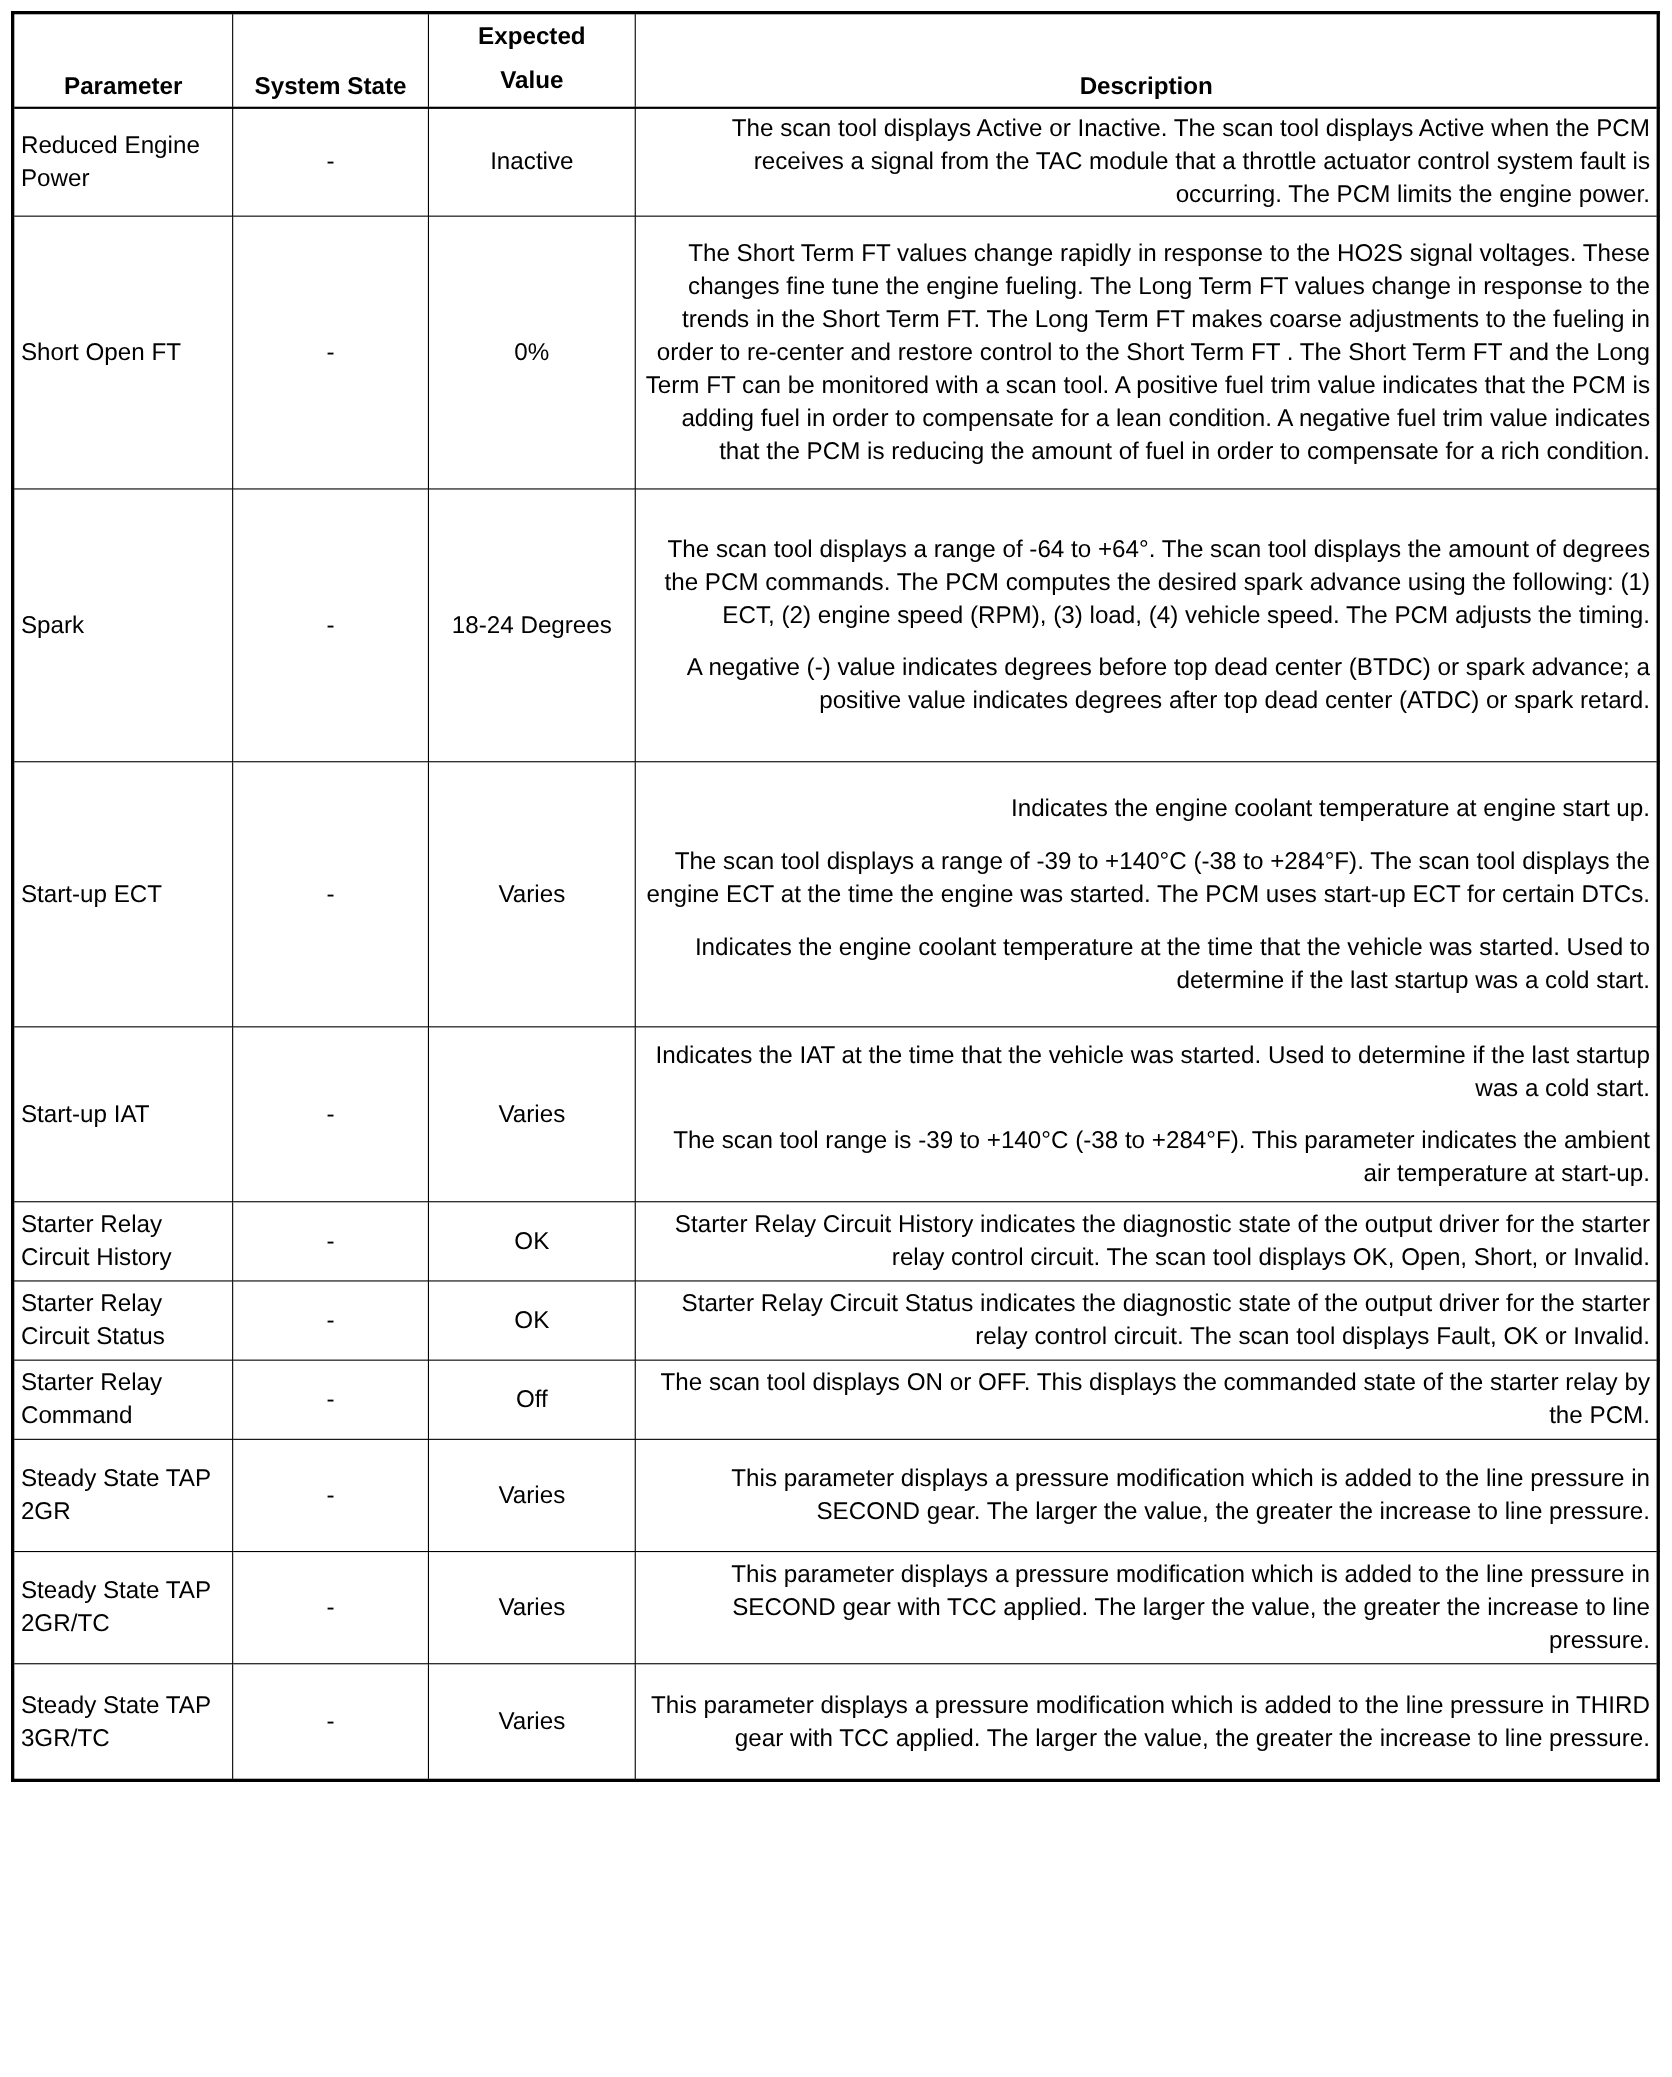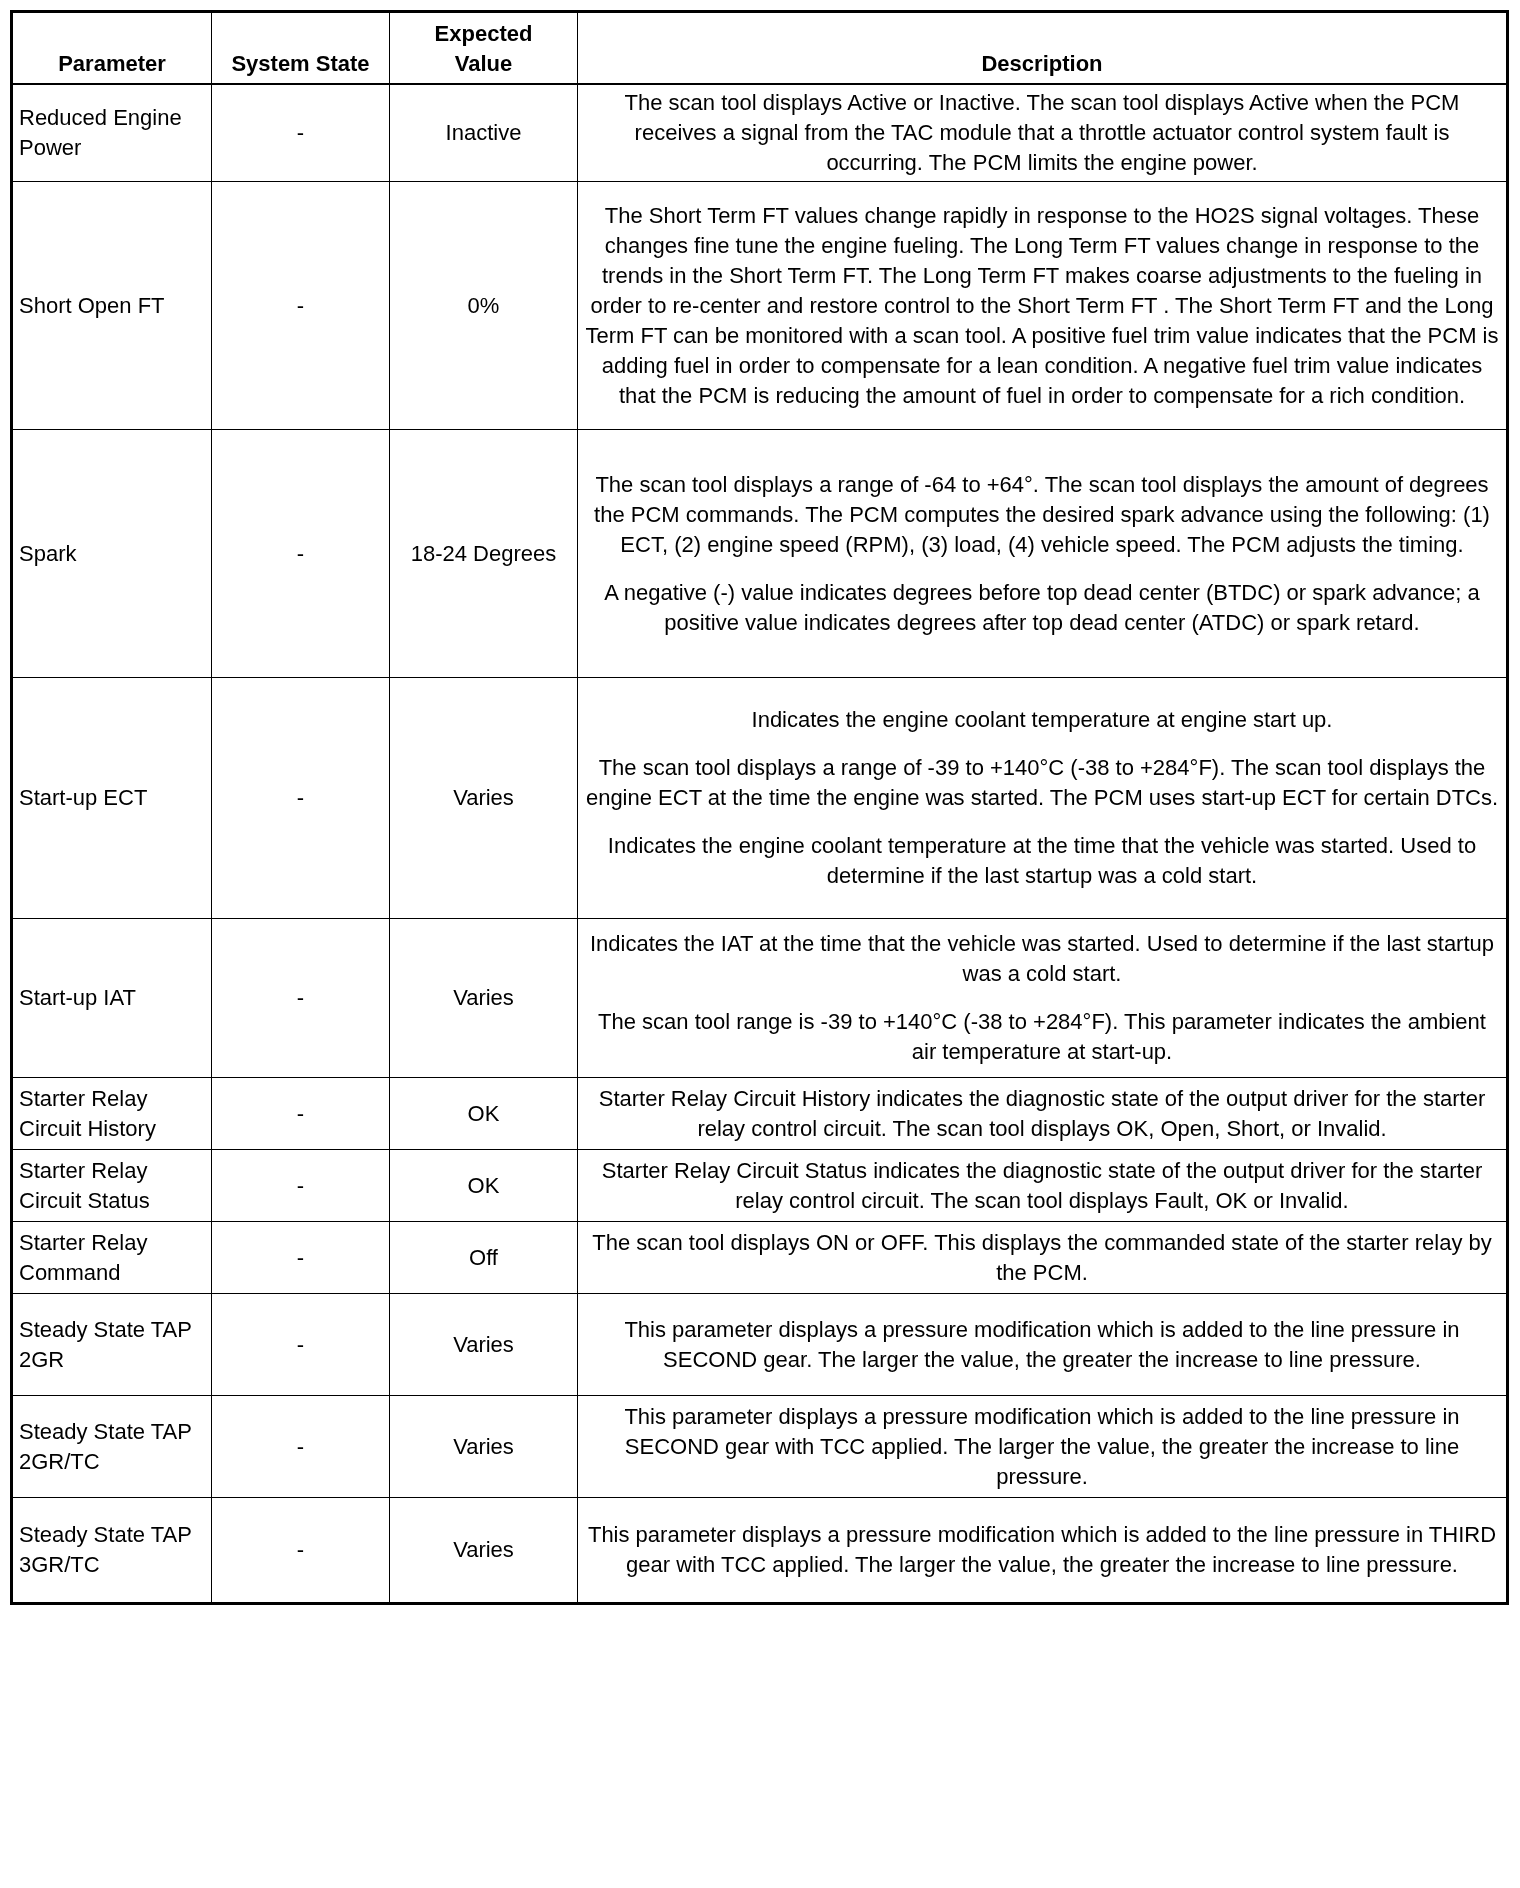--- a/index.html
+++ b/index.html
@@ -4,39 +4,39 @@
 <style>
   html, body { margin: 0; padding: 0; background: #ffffff; }
   body { width: 1520px; height: 1888px; position: relative; overflow: hidden; font-family: "Liberation Sans", sans-serif; color: #000; }
   table.param { position: absolute; left: 10px; top: 10px; width: 1496px; border-collapse: collapse; table-layout: fixed; border: 3px solid #000; }
   table.param th, table.param td { border: 1.5px solid #000; font-size: 22px; line-height: 30px; vertical-align: middle; padding: 0 6px; }
   table.param th { font-weight: bold; text-align: center; vertical-align: bottom; padding-bottom: 4px; }
   table.param th.desc { text-align: center; }
   table.param tr.hdr { border-bottom: 2.5px solid #000; }
   td.name { text-align: left; line-height: 28px; }
   td.center { text-align: center; }
-  td.desc { text-align: center; padding: 2px 6px; }
+  td.desc { text-align: right; padding: 2px 6px; }
   td.desc p { margin: 0; }
   td.desc p + p { margin-top: 18px; }
 </style>
 </head>
 <body>
 
 <table class="param">
   <colgroup>
     <col style="width:200px">
     <col style="width:178px">
     <col style="width:188px">
     <col style="width:930px">
   </colgroup>
   <thead>
     <tr class="hdr" style="height:72px">
       <th>Parameter</th>
       <th>System State</th>
-      <th style="line-height:30px;padding-left:30px;padding-right:30px;">Expected Value</th>
+      <th style="line-height:40px;padding-left:30px;padding-right:30px;">Expected Value</th>
       <th class="desc">Description</th>
     </tr>
   </thead>
   <tbody id="rows">
       <tr style="height: 98px;">
         <td class="name">Reduced Engine Power</td>
         <td class="center">-</td>
         <td class="center">Inactive</td>
         <td class="desc">
           <p>The scan tool displays Active or Inactive. The scan tool displays Active when the PCM receives a signal from the TAC module that a throttle actuator control system fault is occurring. The PCM limits the engine power.</p>

